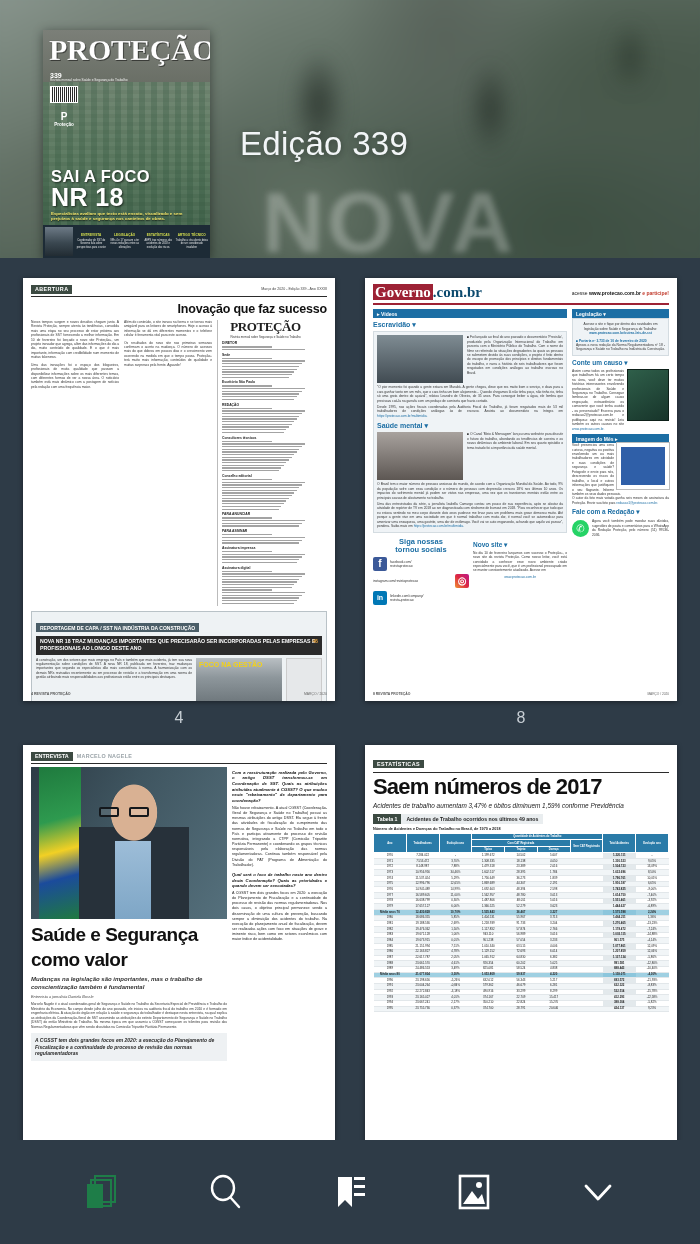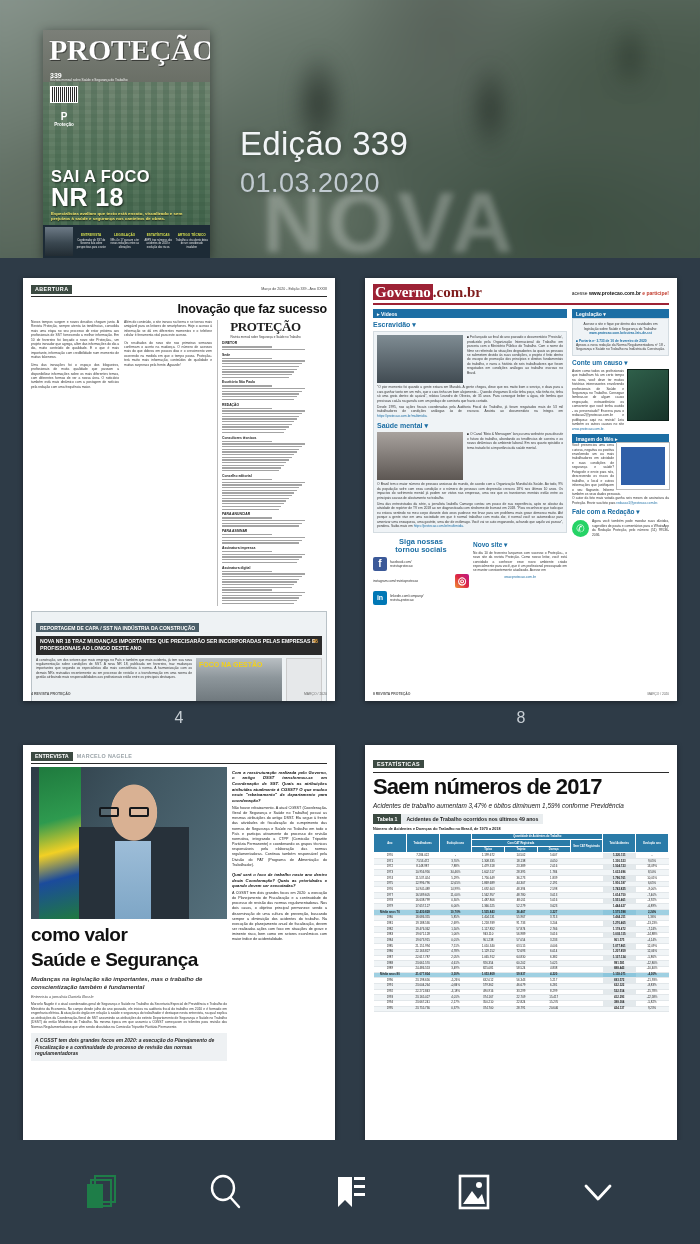--- a/index.html
+++ b/index.html
@@ -189,21 +189,21 @@
   }
   .capa-photo .ylw { position:absolute; left:3px; top:3px; color:#f2d11a; font-size:7px; font-weight:bold; line-height:1; }
   .capa-doc { width:36px; height:44px; background:#e6e8ea; border:1px solid #ccc; }
   .p4-foot { position:absolute; left:8px; bottom:5px; font-size:3.6px; color:#555; font-weight:bold; }
   .p4-foot2 { position:absolute; right:8px; bottom:5px; font-size:3.4px; color:#666; }
 
   
   .p8-head { display:flex; align-items:center; justify-content:space-between; padding-bottom:3px; }
   .p8-mast { font-family:"Liberation Serif", serif; font-weight:bold; font-size:15px; line-height:1; }
   .p8-mast .red { background:#9d2235; color:#fff; padding:0 2px; }
-  .p8-mast .gry { color:#7f1d1d; }
+  .p8-mast .gry { color:#0c4a6e; }
   .p8-accesso { font-size:5px; color:#222; }
   .p8-accesso b { color:#111; }
   .p8-accesso .red { color:#c0392b; font-weight:bold; }
   .p8-rule { border-top:2px solid #9d2235; }
   .p8-body { display:flex; gap:5px; margin-top:4px; }
   .p8-main { width:196px; }
   .p8-side { width:98px; }
   .bar-blue { background:#1c6ea4; color:#fff; font-size:5px; font-weight:bold; padding:1.6px 4px; }
   .h-blue { color:#1c6ea4; font-size:7px; font-weight:bold; margin:3px 0 2px; }
   .panel { background:#eff3f6; border:1px solid #d4dce1; padding:3px; }
@@ -330,21 +330,20 @@
         <div class="cover-foot-cell">
           <div class="cff-t">ARTIGO TÉCNICO</div>
           <span class="cff-b">Trabalho a céu aberto deixa de ser considerado insalubre</span>
         </div>
       </div>
     </div>
   </div>
 
   <div class="hero-title-wrap">
     <div class="hero-title">Edição 339</div>
-    <div class="hero-sub">01.03.2020</div>
   </div>
 </div>
 
 <div class="pages">
 
   <div class="page-row">
 
     <div class="page-slot">
       <div class="thumb">
         <div class="pg">
@@ -582,22 +581,22 @@
           <div class="p5-body">
             <div class="p5-left">
               <div class="p5-photo">
                 <div class="p5-flag"></div>
                 <div class="p5-man"></div>
                 <div class="p5-glasses">
                     <i></i>
                     <i></i>
                   </div>
               </div>
+              <div class="p5-h1">Saúde e Segurança</div>
               <div class="p5-h1">como valor</div>
-              <div class="p5-h1">Saúde e Segurança</div>
               <div class="p5-deck">Mudanças na legislação são importantes, mas o trabalho de conscientização também é fundamental</div>
               <div class="p5-by">Entrevista a jornalista Daniela Bossle</div>
               <div class="mini" style="margin-top:3px">Marcelo Nagele é o atual coordenador-geral de Segurança e Saúde no Trabalho da Secretaria Especial de Previdência e Trabalho do Ministério da Economia. No campo desde julho do ano passado, ele iniciou na auditoria fiscal do trabalho em 2010 e é formado em engenharia elétrica. A atuação do órgão em relação à saúde e segurança do trabalhador é destaque nesta entrevista, na qual explica as atribuições da Coordenação-Geral de SST assumindo as atribuições do extinto Departamento de Segurança e Saúde no Trabalho (DSST) do então Ministério do Trabalho. Na mesma época em que assumiu a CGSST começaram os trâmites para revisão das Normas Regulamentadoras que vêm sendo discutidas na Comissão Tripartite Paritária Permanente.</div>
               <div class="pullquote">A CGSST tem dois grandes focos em 2020: a execução do Planejamento de Fiscalização e a continuidade do processo de revisão das normas regulamentadoras</div>
             </div>
             <div class="p5-right">
               <div class="q-it">Com a reestruturação realizada pelo Governo, o antigo DSST transformou-se em Coordenação de SST. Quais as atribuições atribuídas atualmente à CGSST? O que mudou neste "rebaixamento" de departamento para coordenação?</div>
               <div class="a-tx">Não houve rebaixamento. A atual CGSST (Coordenação-Geral de Segurança e Saúde no Trabalho) possui as mesmas atribuições do antigo DSST. Ela segue à frente das atividades de fiscalização do cumprimento das normas de Segurança e Saúde no Trabalho em todo o País e participa ativamente do processo de revisão normativa, integrando a CTPP (Comissão Tripartite Paritária Permanente) e coordenando os grupos técnicos responsáveis pela elaboração das normas regulamentadoras. Continua também responsável pela Divisão do PAT (Programa de Alimentação do Trabalhador).</div>
               <div class="q-it" style="margin-top:4px">Qual será o foco de trabalho neste ano dentro desta Coordenação? Quais as prioridades e quando devem ser executadas?</div>
               <div class="a-tx">A CGSST tem dois grandes focos em 2020: a execução do Planejamento de Fiscalização e a continuidade do processo de revisão das normas regulamentadoras. Nos dois casos, o objetivo principal permanece sendo a disseminação de uma cultura de prevenção, buscando sempre a diminuição dos acidentes do trabalho. Na execução do planejamento anual de fiscalização, devem ser realizadas ações com foco em situações de grave e iminente risco, bem como em setores econômicos com maior índice de acidentalidade.</div>

